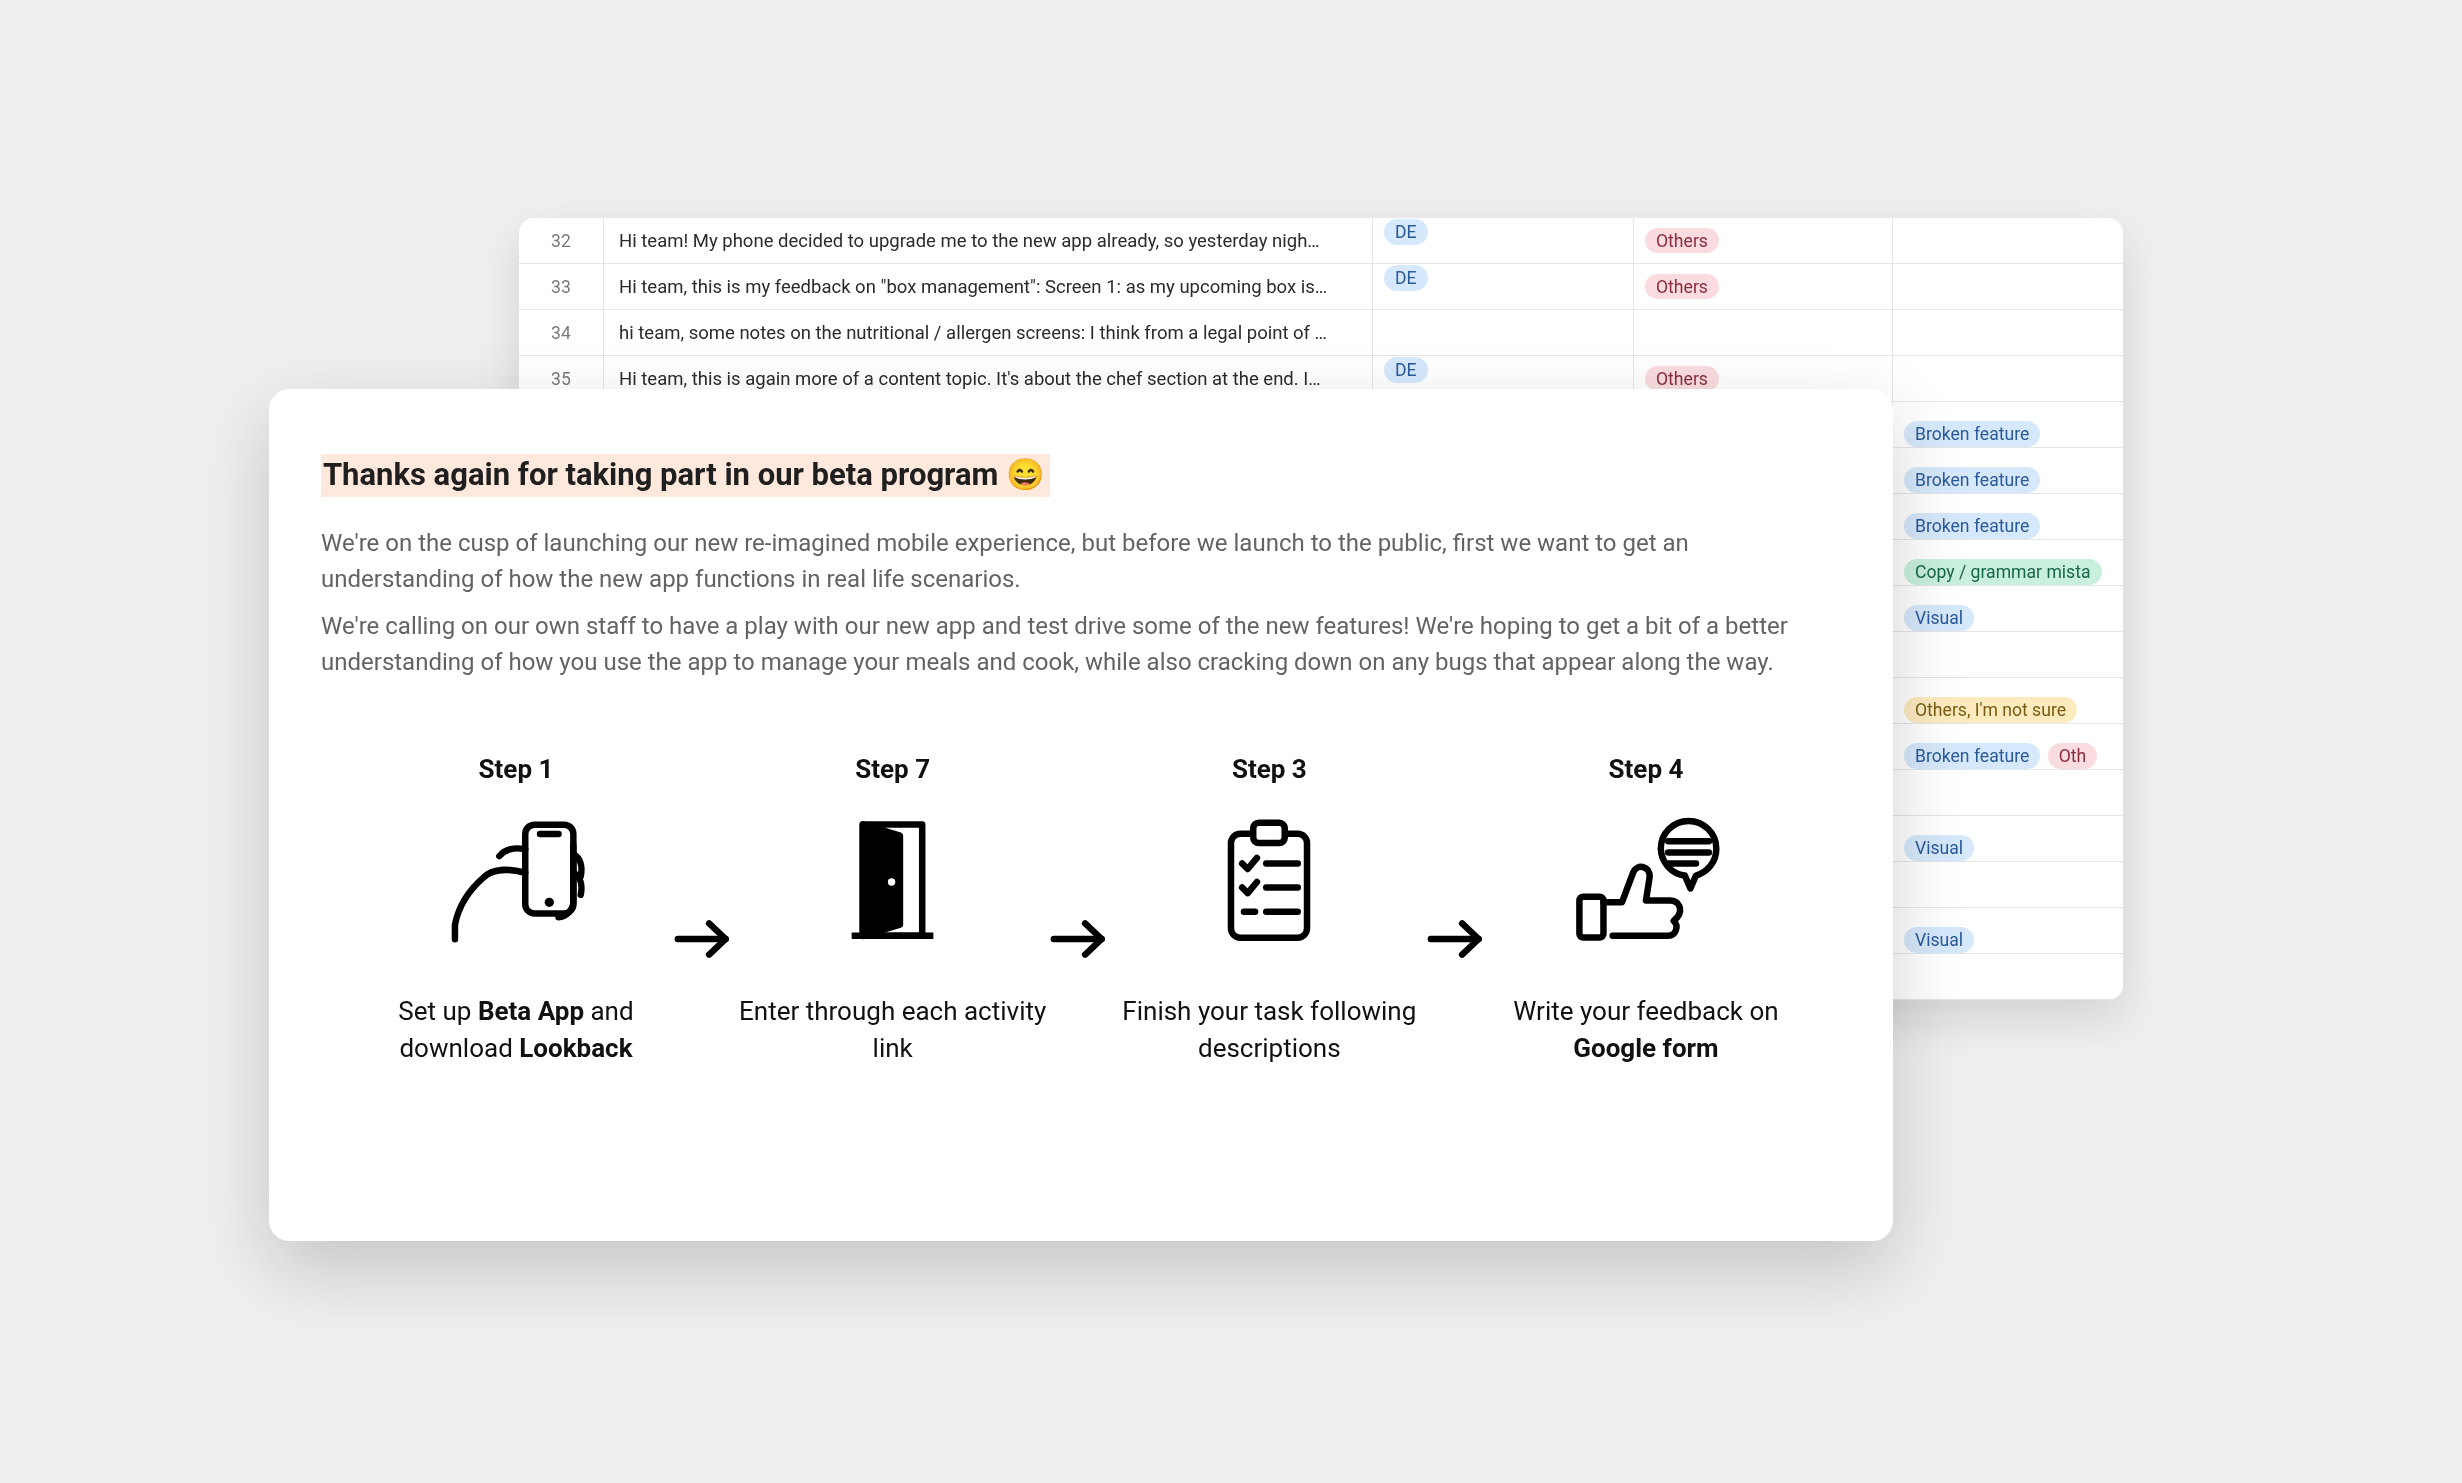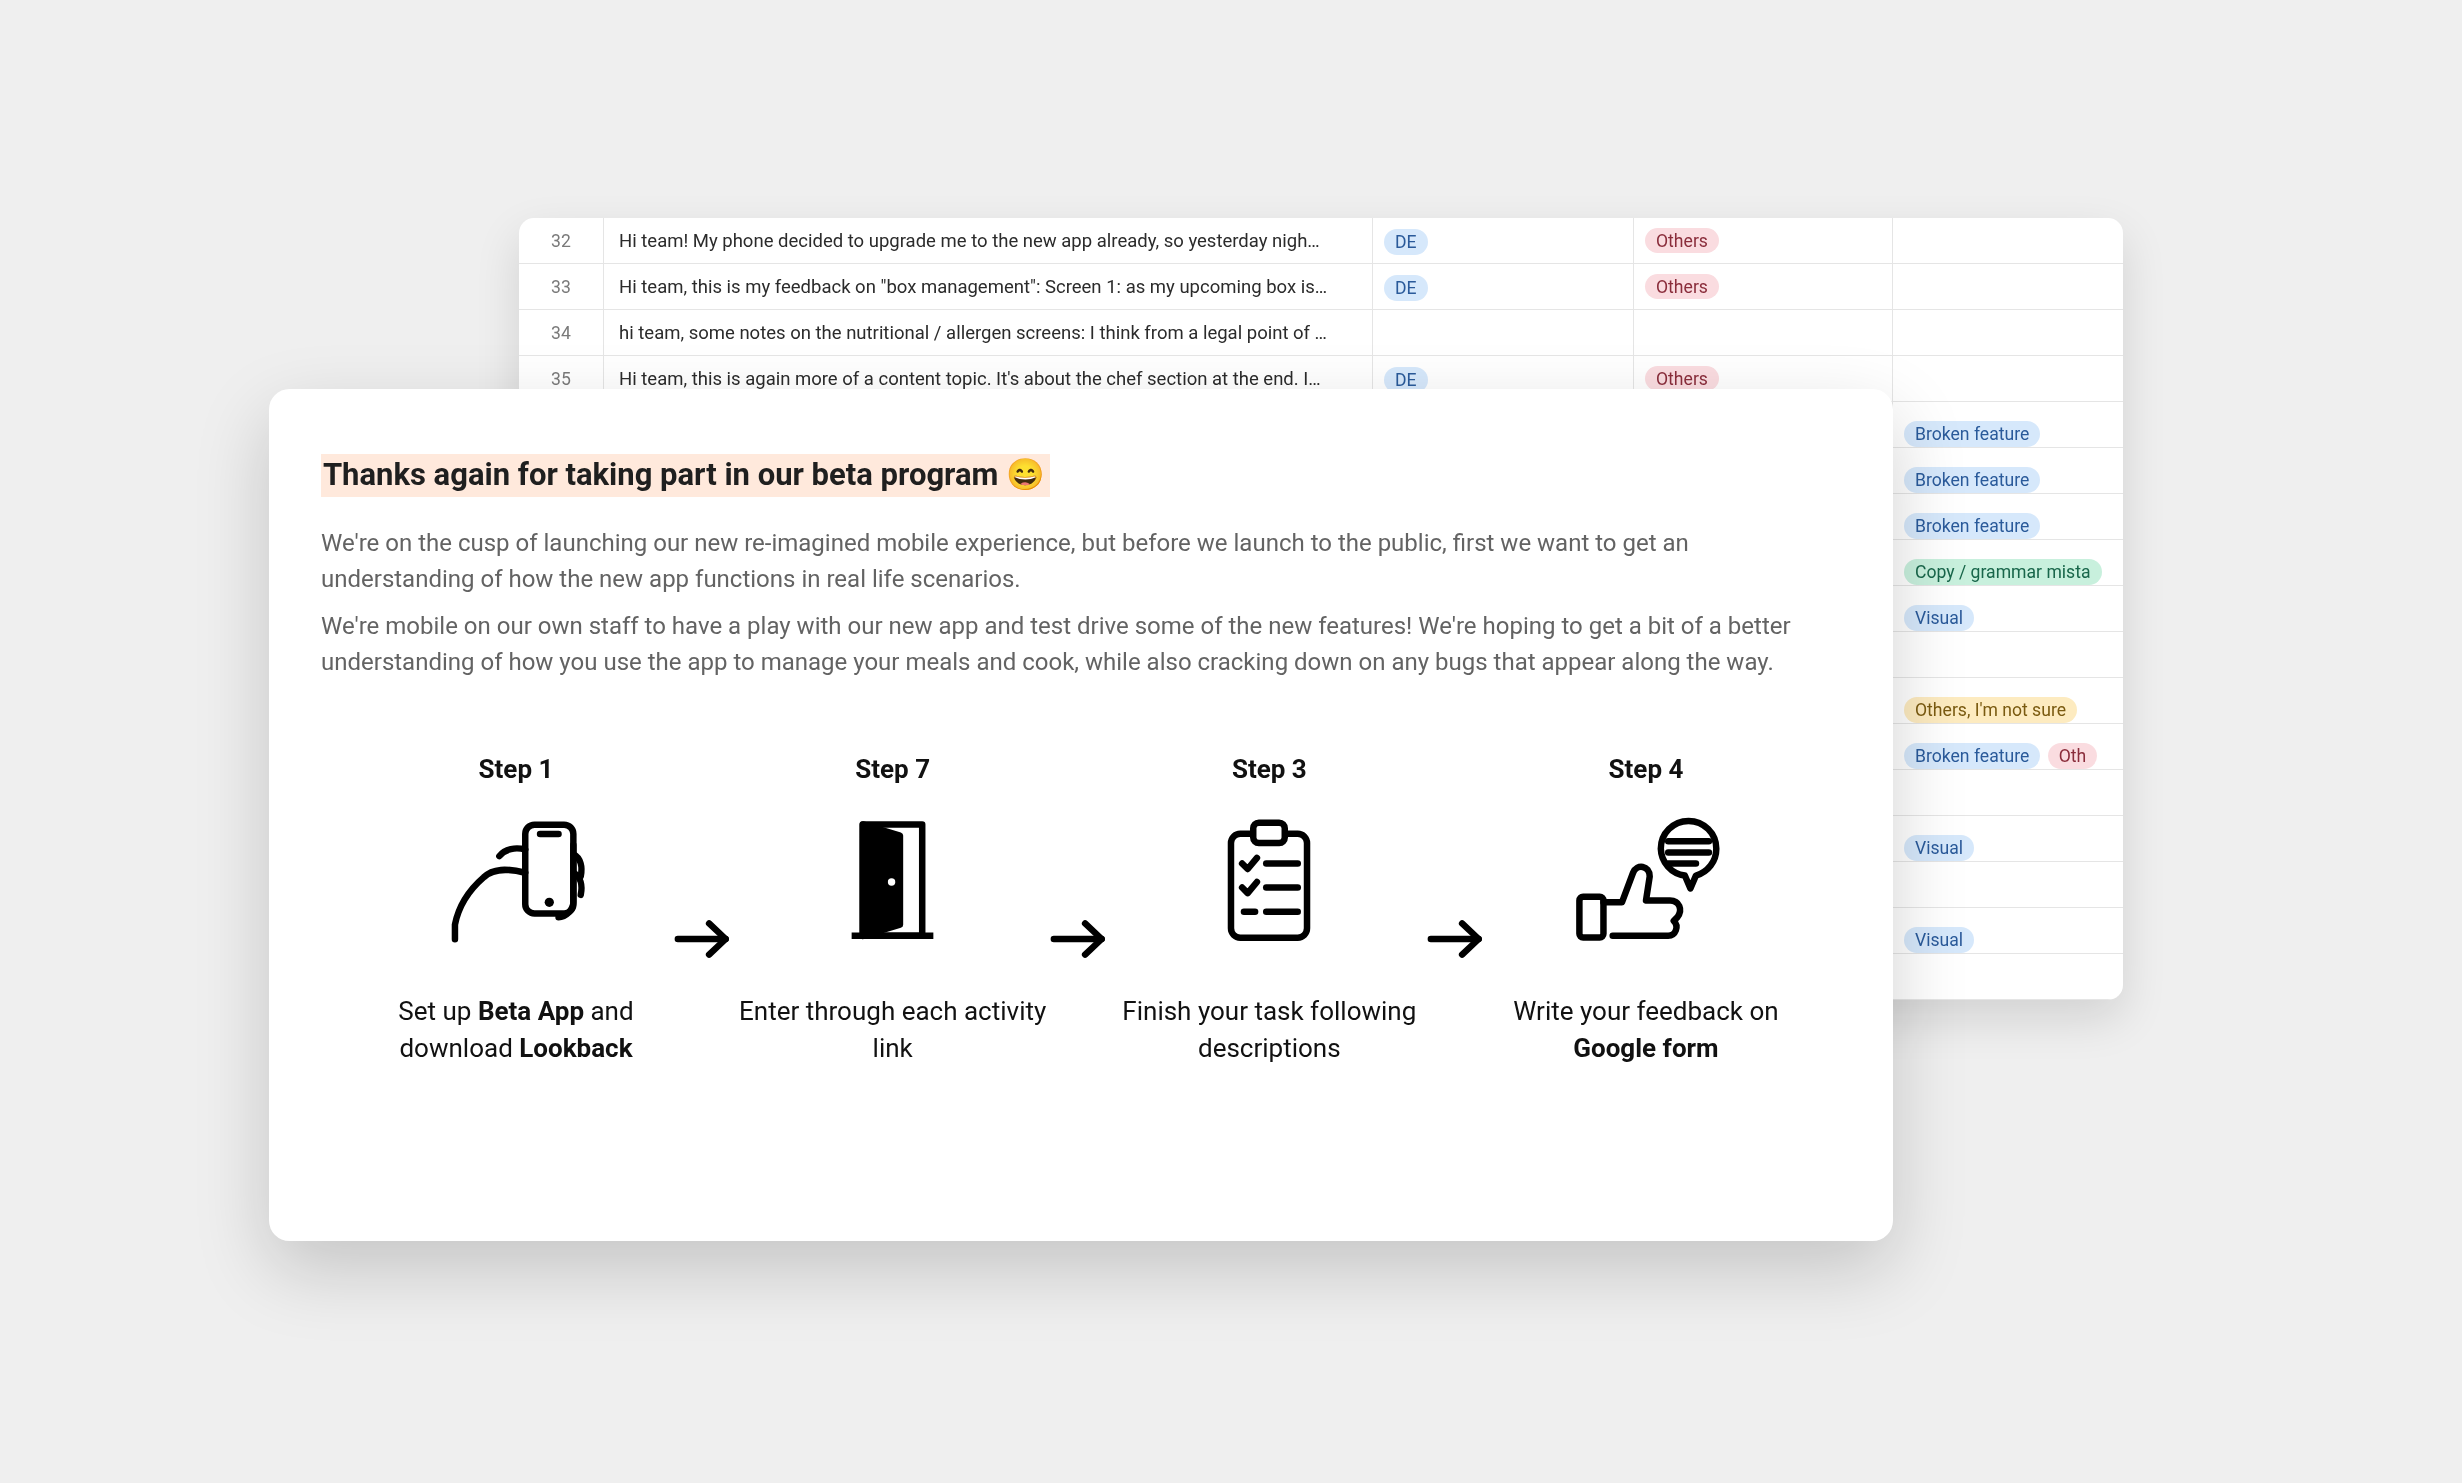--- a/index.html
+++ b/index.html
@@ -49,24 +49,24 @@
     overflow: hidden;
     text-overflow: ellipsis;
     height: 100%;
     display: flex;
     align-items: center;
     border-right: 0.9px solid #e5e5e5;
   }
   .col-lang {
     flex: 0 0 261px;
     width: 261px;
-    padding: 8px 11px;
+    padding: 1px 11px;
     height: 100%;
     display: flex;
-    align-items: flex-end;
+    align-items: flex-start;
     border-right: 0.9px solid #e5e5e5;
   }
   .col-cat {
     flex: 0 0 259px;
     width: 259px;
     padding: 0 11px;
     height: 100%;
     display: flex;
     align-items: center;
     border-right: 0.9px solid #e5e5e5;
@@ -320,21 +320,21 @@
       <div class="col-cat"></div>
       <div class="col-tags"></div>
     </div>
   </div>
 
 <div class="doc-card">
   <div>
     <span class="doc-title">Thanks again for taking part in our beta program 😄</span>
   </div>
   <p class="doc-para">We're on the cusp of launching our new re-imagined mobile experience, but before we launch to the public, first we want to get an understanding of how the new app functions in real life scenarios.</p>
-  <p class="doc-para">We're mobile on our own staff to have a play with our new app and test drive some of the new features! We're hoping to get a bit of a better understanding of how you use the app to manage your meals and cook, while also cracking down on any bugs that appear along the way.</p>
+  <p class="doc-para">We're calling on our own staff to have a play with our new app and test drive some of the new features! We're hoping to get a bit of a better understanding of how you use the app to manage your meals and cook, while also cracking down on any bugs that appear along the way.</p>
 
   <div class="steps-row">
 
     <div class="step">
       <div class="step-title">Step 1</div>
       <div class="step-icon">
         <svg width="148" height="130" viewBox="0 0 160 140" fill="none" stroke="#000" stroke-width="7" stroke-linecap="round" stroke-linejoin="round">
           <rect x="90" y="8" width="52" height="96" rx="10"></rect>
           <circle cx="116" cy="92" r="5" fill="#000" stroke="none"></circle>
           <line x1="106" y1="18" x2="126" y2="18"></line>

